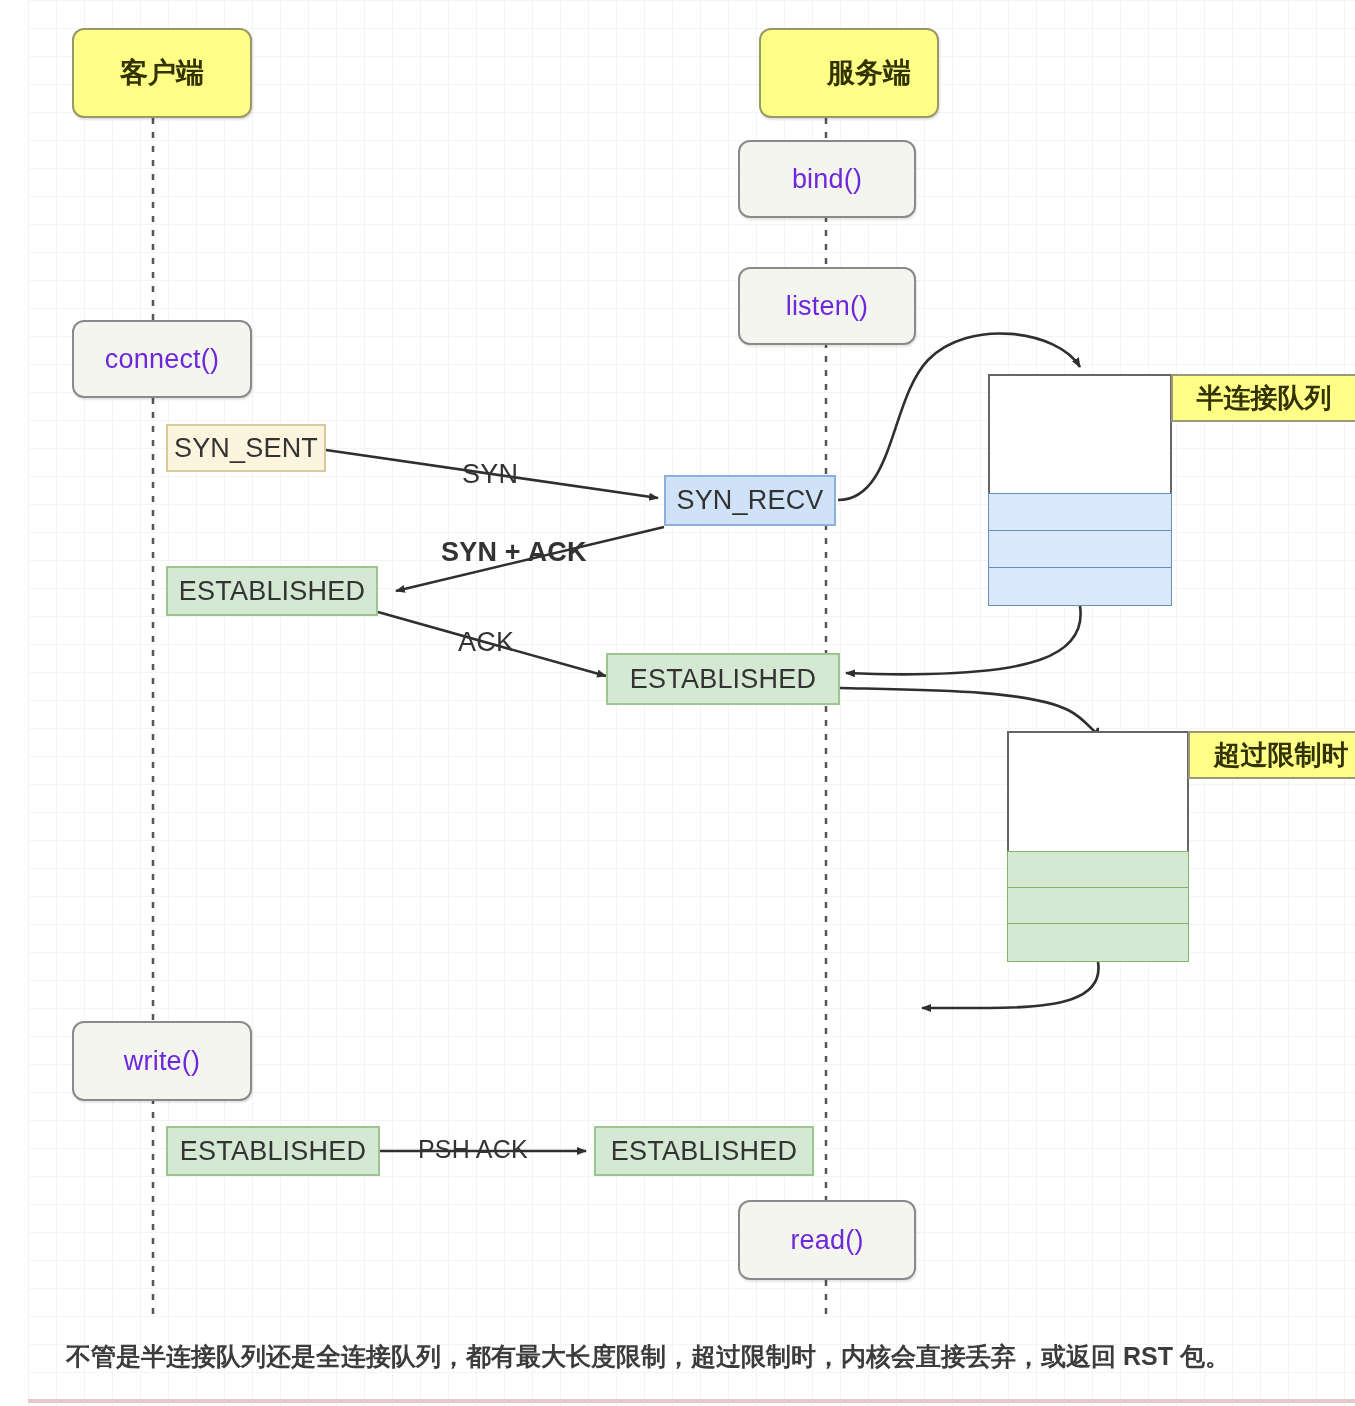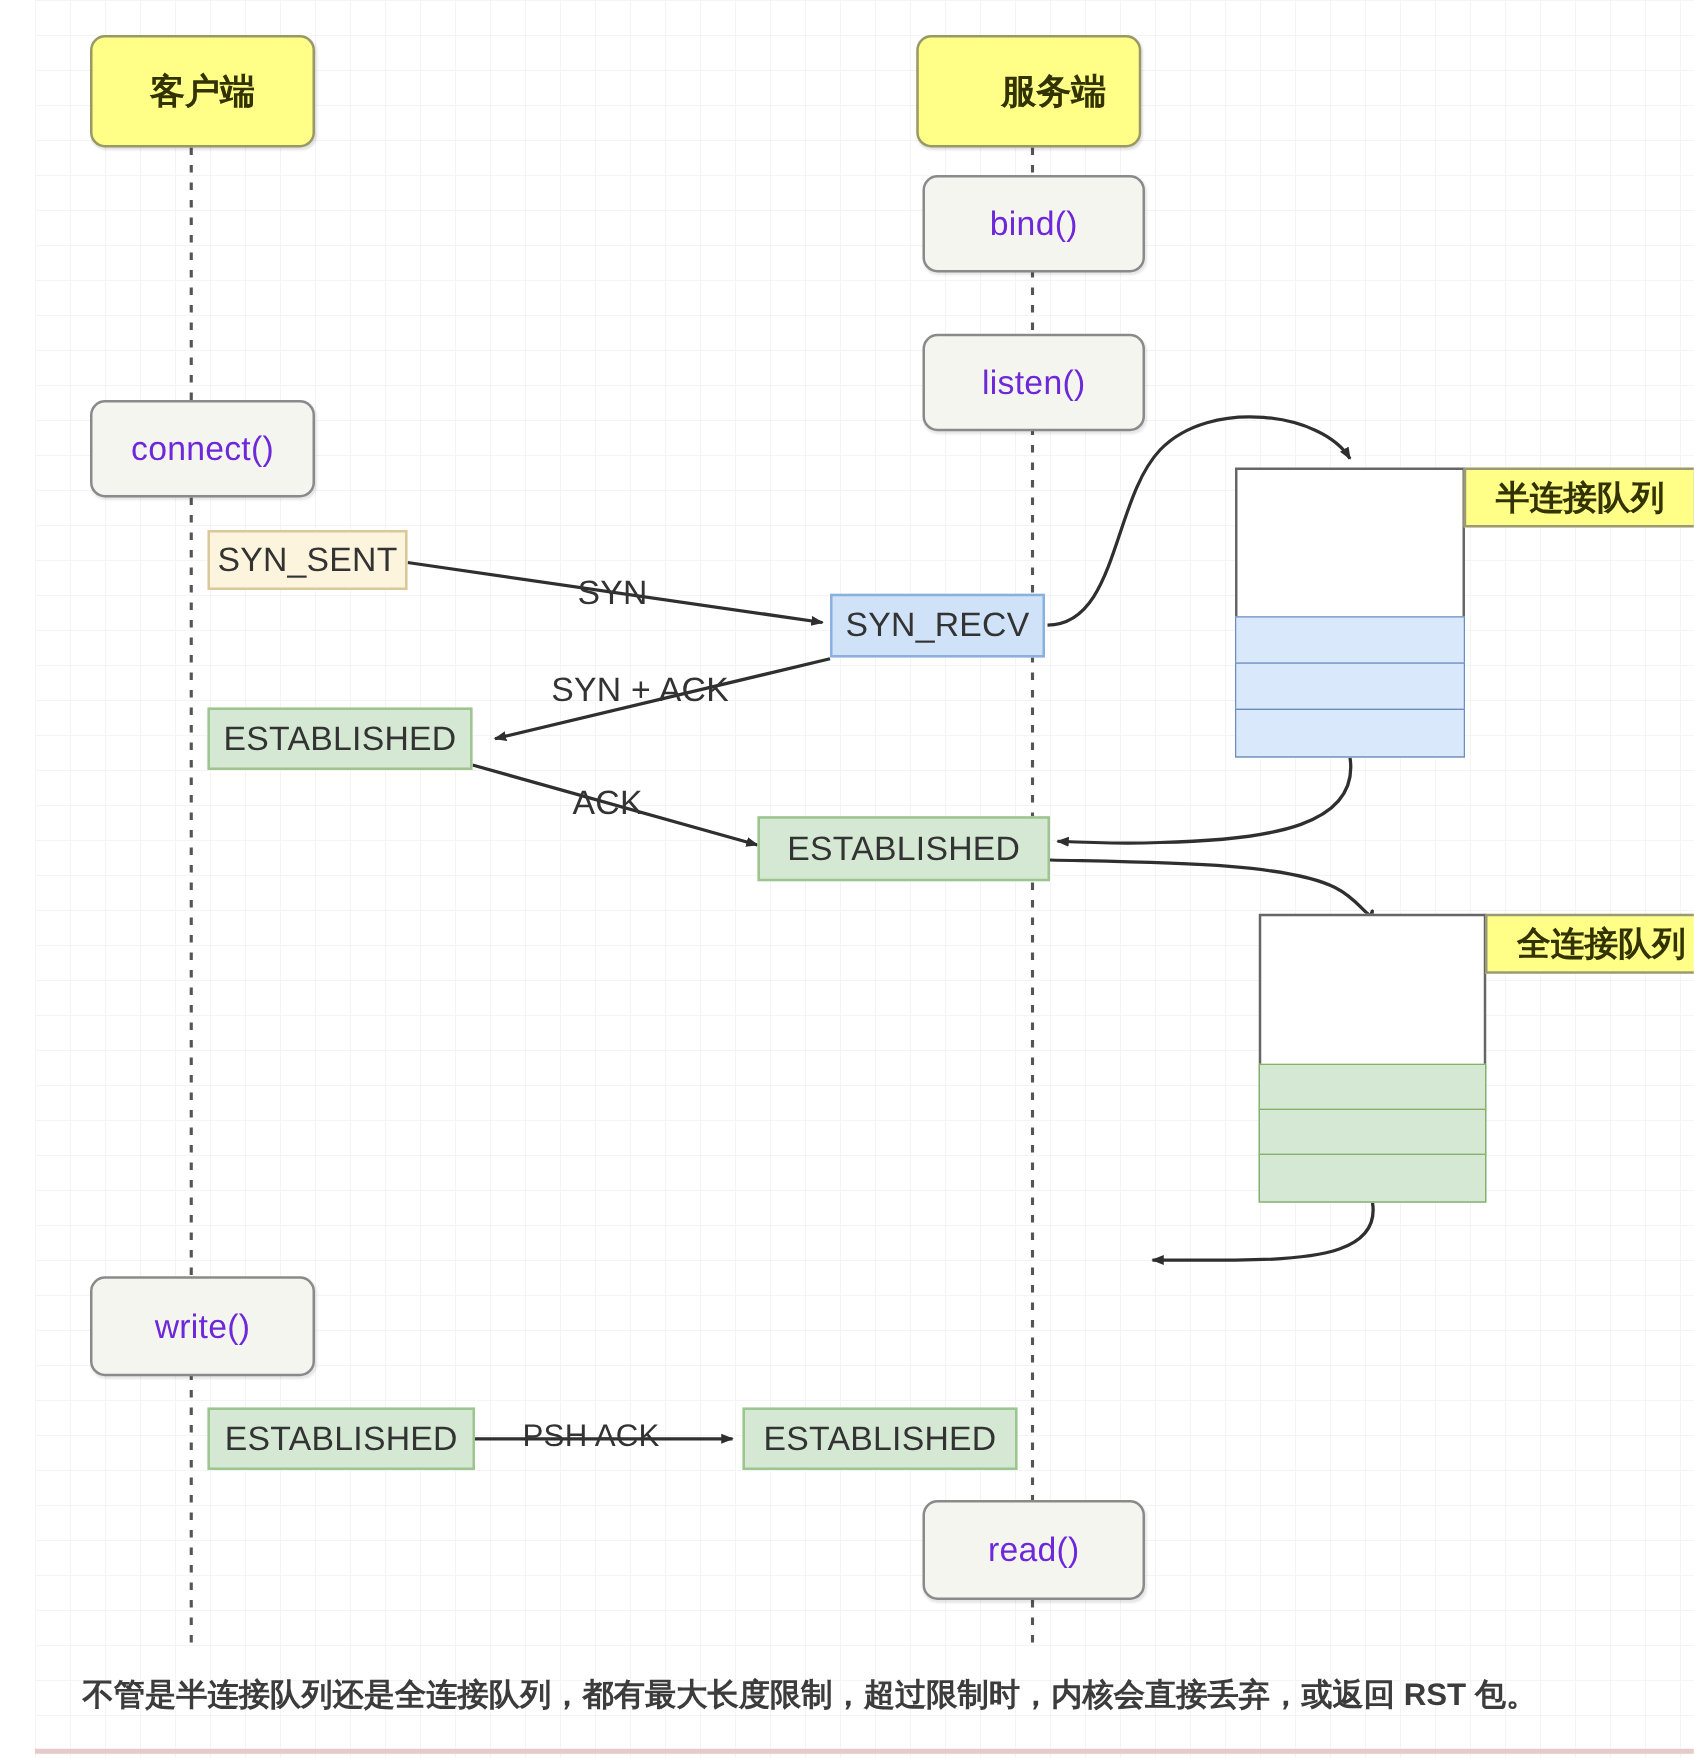--- a/index.html
+++ b/index.html
@@ -178,21 +178,21 @@
 
     <path d="M1070,962 C1076,1000 1030,1008 960,1008 C930,1008 908,1008 894,1008" fill="none" stroke="#2f2f2f" stroke-width="2.6" marker-end="url(#arrow)"></path>
 
     <path d="M352,1151 L558,1151" fill="none" stroke="#2f2f2f" stroke-width="2.6" marker-end="url(#arrow)"></path>
   </svg>
 
   <div class="actor-box" style="left:44px; top:28px; width:180px; height:90px;">
     <span>客户端</span>
   </div>
 
-  <div class="actor-box" style="left:705px; top:28px; width:180px; height:90px;padding-left:40px;">
+  <div class="actor-box" style="left:731px; top:28px; width:180px; height:90px;padding-left:40px;">
     <span>服务端</span>
   </div>
 
   <div class="proc-box" style="left:710px; top:140px; width:178px; height:78px;">
     <span>bind()</span>
   </div>
 
   <div class="proc-box" style="left:710px; top:267px; width:178px; height:78px;">
     <span>listen()</span>
   </div>
@@ -231,21 +231,21 @@
   </div>
 
   <div class="state-box state-green" style="left:566px; top:1126px; width:220px; height:50px;">
     <span>ESTABLISHED</span>
   </div>
 
   <div class="edge-label" style="left:434px; top:459px;">
     <span>SYN</span>
   </div>
 
-  <div class="edge-label" style="left:413px; top:537px;">
+  <div class="edge-label" style="left:413px; top:537px;font-weight:bold;">
     <span>SYN + ACK</span>
   </div>
 
   <div class="edge-label" style="left:430px; top:627px;">
     <span>ACK</span>
   </div>
 
   <div class="edge-label edge-label-sm" style="left:390px; top:1135px;">
     <span>PSH ACK</span>
   </div>
@@ -262,21 +262,21 @@
   </div>
 
   <div class="queue" style="left:979px; top:731px; width:182px; height:231px;">
     <div class="queue-outline" style="left:0; top:0; width:182px; height:231px;"></div>
     <div class="queue-slot slot-green" style="left:0px; top:120px; width:182px; height:37px;"></div>
     <div class="queue-slot slot-green" style="left:0px; top:156px; width:182px; height:37px;"></div>
     <div class="queue-slot slot-green" style="left:0px; top:192px; width:182px; height:39px;"></div>
   </div>
 
   <div class="queue-label" style="left:1160px; top:731px; width:186px; height:48px;">
-    <span>全连接队列</span>
+    <span>超过限制时</span>
   </div>
 
   <div class="caption">
     <span>不管是半连接队列还是全连接队列，都有最大长度限制，超过限制时，内核会直接丢弃，或返回 RST 包。</span>
   </div>
 
   <div class="footer-rule"></div>
 
 </div>
 

